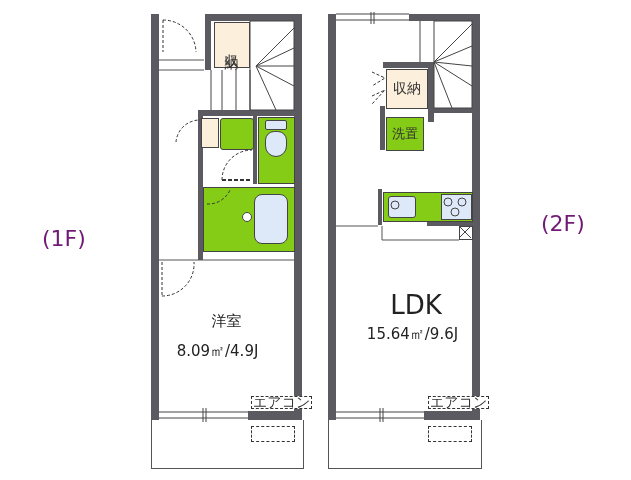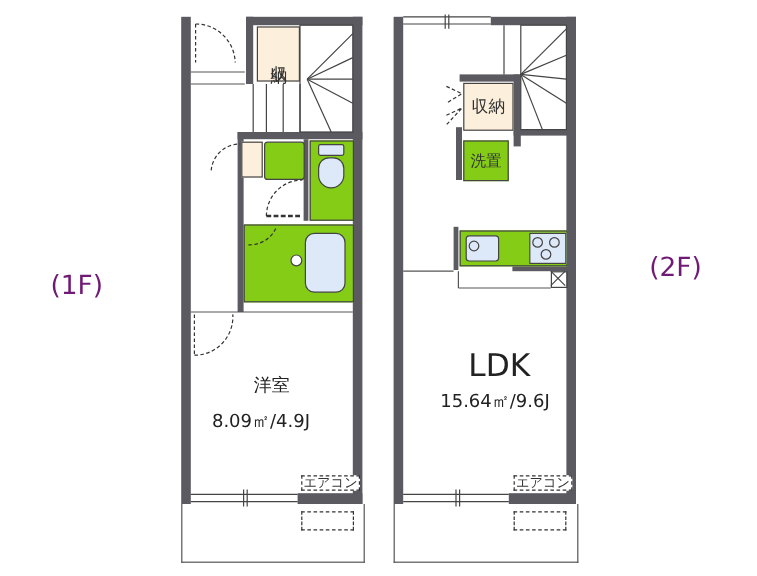--- a/index.html
+++ b/index.html
@@ -4,21 +4,21 @@
 <style>
   html, body { margin:0; padding:0; background:#ffffff; }
   body { width:631px; height:480px; position:relative; overflow:hidden; font-family:"DejaVu Sans", sans-serif; }
   .abs { position:absolute; }
   .floor-label { position:absolute; font-size:22px; color:#701a75; letter-spacing:0px; }
   .wall { position:absolute; background:#5a5a60; }
   .room-name { position:absolute; font-size:15px; color:#222; text-align:center; }
   .room-area { position:absolute; font-size:15px; color:#222; text-align:center; }
   .storage { position:absolute; background:#fcefdc; border:1px solid #444; font-size:14px; color:#333; display:flex; align-items:center; justify-content:center; }
   .wet { position:absolute; background:#84cc16; border:1px solid #444; }
-  .aircon { position:absolute; font-size:11px; color:#333; border:1px dashed #333; padding:0 1px; line-height:11px; background:#fff; }
+  .aircon { position:absolute; font-size:14px; color:#333; border:1px dashed #333; padding:0 1px; line-height:11px; background:#fff; }
   .dashed-box { position:absolute; border:1px dashed #333; }
   svg { position:absolute; left:0; top:0; }
 </style>
 </head>
 <body>
 
 <div class="floor-label" style="left:42px; top:226px;">(1F)</div>
 <div class="floor-label" style="left:541px; top:211px;">(2F)</div>
 
 <div>

